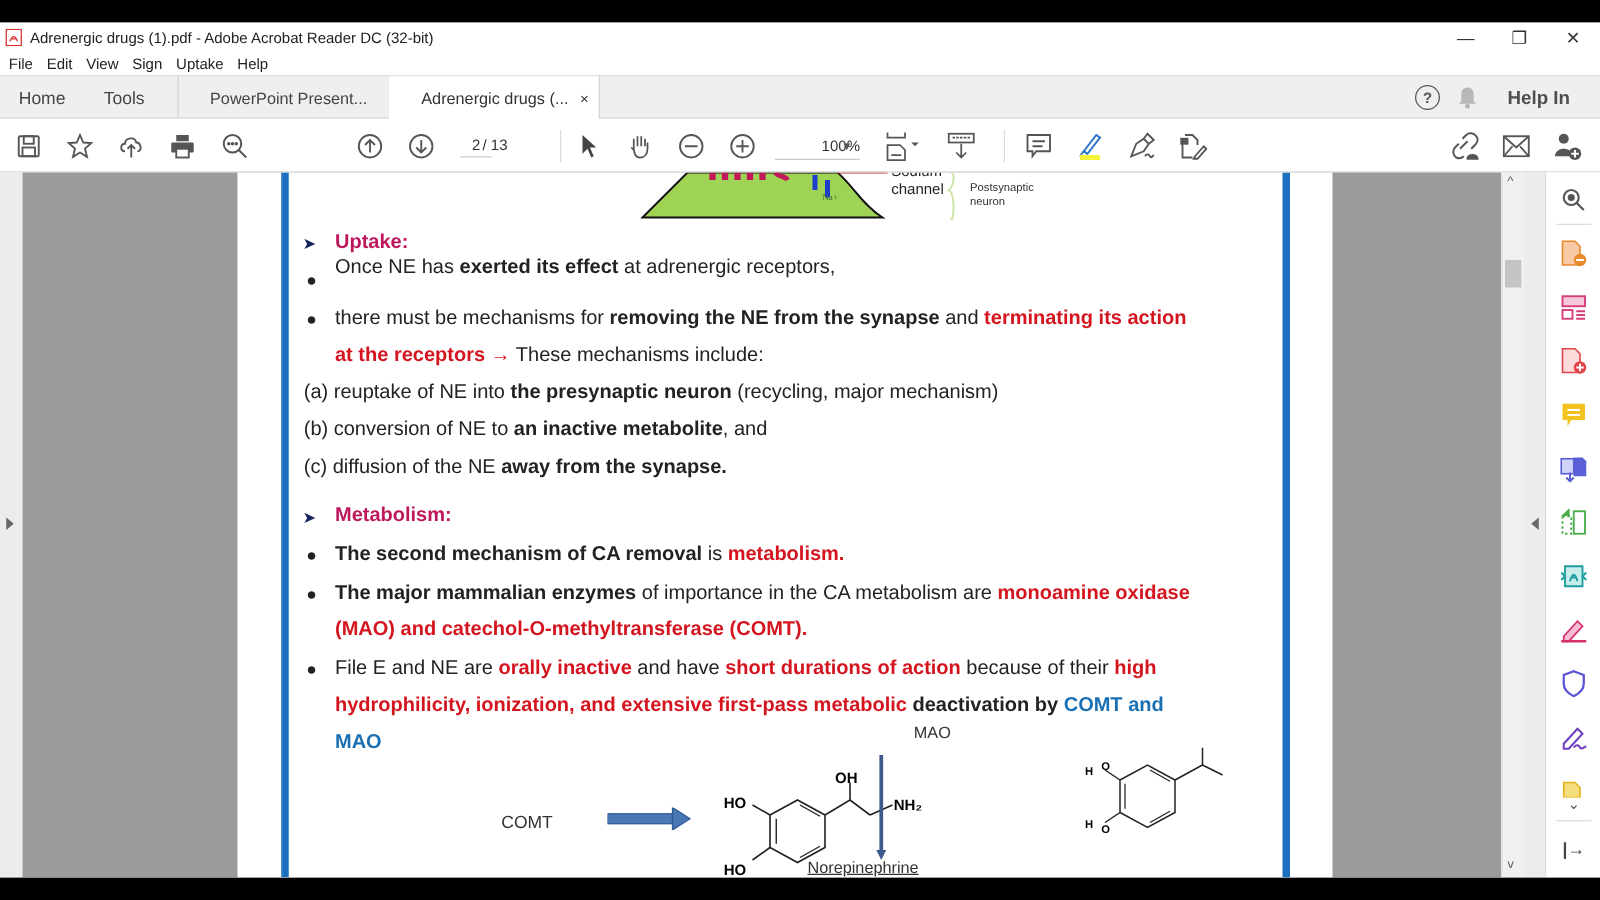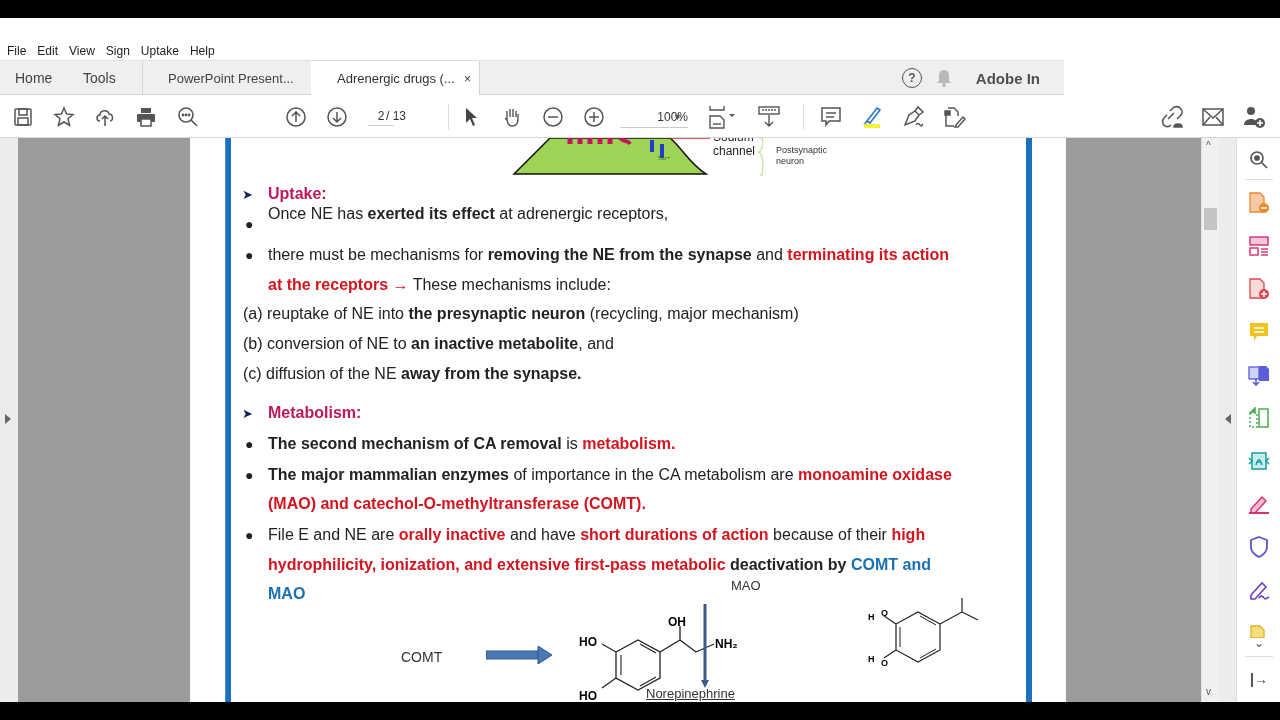--- a/index.html
+++ b/index.html
@@ -8,21 +8,21 @@
   
   .titlebar { position: absolute; left: 0; top: 0; width: 1280px; height: 23px; background: #fff; display: flex; align-items: center; }
   .titlebar .app-icon { width: 14px; height: 14px; margin-left: 4px; margin-right: 6px; }
   .titlebar .title { font-size: 12px; color: #222; }
   .win-btns { position: absolute; right: 0; top: 0; height: 23px; display: flex; }
   .win-btn { width: 43px; height: 23px; display: flex; align-items: center; justify-content: center; font-size: 14px; color: #333; }
   
   .menubar { position: absolute; left: 0; top: 23px; width: 1280px; height: 19px; background: #fff; display: flex; align-items: center; padding-left: 7px; }
   .menu-item { font-size: 12px; color: #222; margin-right: 11px; }
   
-  .tabbar { position: absolute; left: 0; top: 42px; width: 1064px; height: 35px; background: #efefef; border-bottom: 1px solid #d4d4d4; border-top: 1px solid #e0e0e0; }
+  .tabbar { position: absolute; left: 0; top: 42px; width: 1280px; height: 35px; background: #efefef; border-bottom: 1px solid #d4d4d4; border-top: 1px solid #e0e0e0; }
   .tab { position: absolute; top: 0; height: 34px; display: flex; align-items: center; font-size: 14px; color: #444; }
   .tab-home { left: 15px; }
   .tab-tools { left: 83px; }
   .tab-doc1 { left: 142px; width: 170px; padding-left: 25px; border-left: 1px solid #d4d4d4; border-right: 1px solid #d4d4d4; font-size: 13px; }
   .tab-doc2 { left: 311px; width: 169px; padding-left: 26px; background: #fff; height: 35px; border-right: 1px solid #d4d4d4; font-size: 13px; color: #333; }
   .tab-close { position: absolute; right: 8px; font-size: 12px; color: #333; }
   .tab-right { position: absolute; right: 0; top: 0; height: 34px; display: flex; align-items: center; }
   .help-icon { width: 20px; height: 20px; border: 1.6px solid #555; border-radius: 50%; display: flex; align-items: center; justify-content: center; font-size: 12px; font-weight: bold; color: #555; margin-right: 14px; }
   .bell-icon { margin-right: 24px; }
   .signin { font-size: 15px; color: #333; margin-right: 24px; font-weight: bold; opacity: 0.85; }
@@ -61,20 +61,32 @@
   .chev { position: absolute; left: 52px; font-size: 13px; color: #15235a; }
   .diagram-top { position: absolute; left: 320px; top: 0; width: 330px; height: 40px; }
   .chem { position: absolute; left: 200px; top: 440px; width: 640px; height: 124px; }
   .chem-label { position: absolute; font-size: 14px; color: #333; }
 </style>
 </head>
 <body>
 
 <div class="frame">
 
+  <div class="titlebar">
+    <svg class="app-icon" viewBox="0 0 14 14">
+      <rect x="1" y="0.5" width="12" height="13" fill="#fff" stroke="#d32f2f" stroke-width="1"></rect>
+      <path d="M4 10 C6 5, 8 5, 10 10 M5 8 L9 8" stroke="#d32f2f" stroke-width="1" fill="none"></path>
+    </svg>
+    <span class="title">Adrenergic drugs (1).pdf - Adobe Acrobat Reader DC (32-bit)</span>
+    <div class="win-btns">
+      <div class="win-btn">—</div>
+      <div class="win-btn">❐</div>
+      <div class="win-btn">✕</div>
+    </div>
+  </div>
 
   <div class="menubar">
     <span class="menu-item">File</span>
     <span class="menu-item">Edit</span>
     <span class="menu-item">View</span>
     <span class="menu-item">Sign</span>
     <span class="menu-item">Uptake</span>
     <span class="menu-item">Help</span>
   </div>
 
@@ -87,21 +99,21 @@
     <div class="tab tab-doc2">
       <span>Adrenergic drugs (...</span>
       <span class="tab-close">×</span>
     </div>
     <div class="tab-right">
       <div class="help-icon">?</div>
       <svg class="bell-icon" width="16" height="18" viewBox="0 0 16 18">
         <path d="M8 1 C4 1 3 4 3 8 L3 12 L1 14 L15 14 L13 12 L13 8 C13 4 12 1 8 1 Z" fill="#b8b8b8"></path>
         <circle cx="8" cy="16" r="2" fill="#b8b8b8"></circle>
       </svg>
-      <span class="signin">Adobe In</span>
+      <span class="signin">Help In</span>
     </div>
   </div>
 
   <div class="toolbar">
     <div class="tb-icon" style="left:11px">
       <svg width="20" height="20" viewBox="0 0 20 20" fill="none" stroke="#555" stroke-width="1.5">
           <rect x="2" y="2" width="16" height="16" rx="1"></rect>
           <rect x="6" y="2" width="8" height="6"></rect>
           <rect x="5" y="11" width="10" height="7"></rect>
         </svg>

